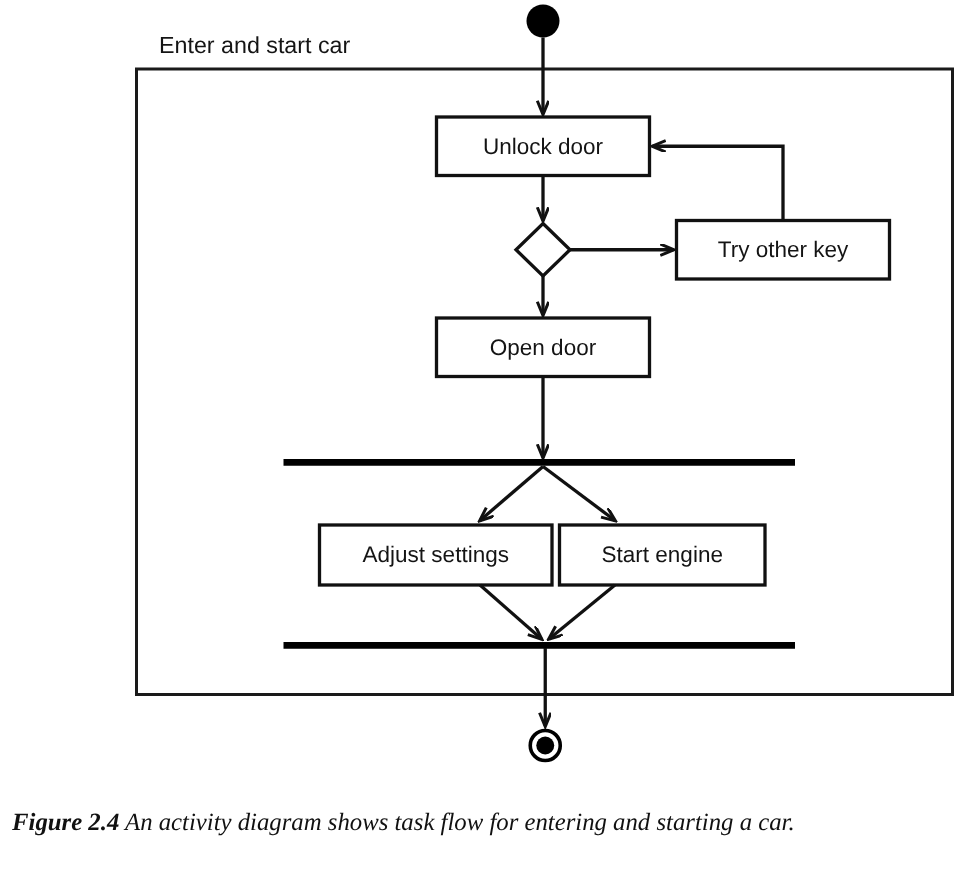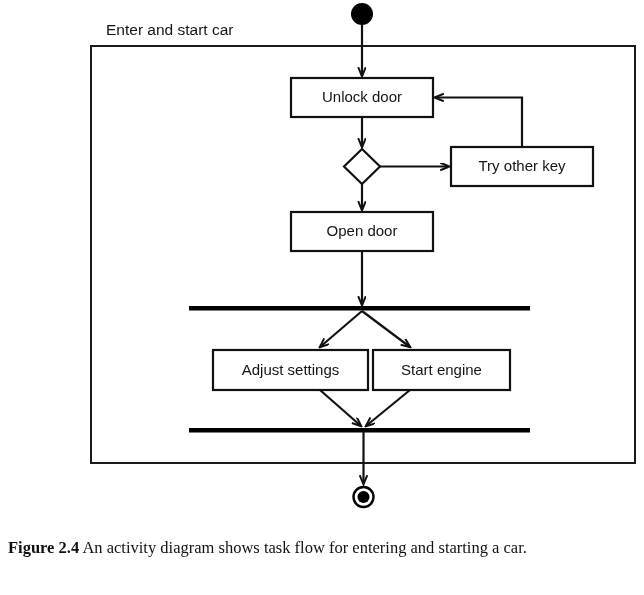--- a/index.html
+++ b/index.html
@@ -76,20 +76,21 @@
   }
   #caption {
     position: absolute;
     left: 8px;
     top: 536px;
     width: 628px;
     font-family: "Liberation Serif", serif;
     font-size: 16.5px;
     line-height: 1.45;
     color: #111111;
+    font-style: italic;
   }
   #caption .cap-lead {
     font-weight: bold;
   }
 </style>
 </head>
 <body>
 
 <div id="figure-root">
 

